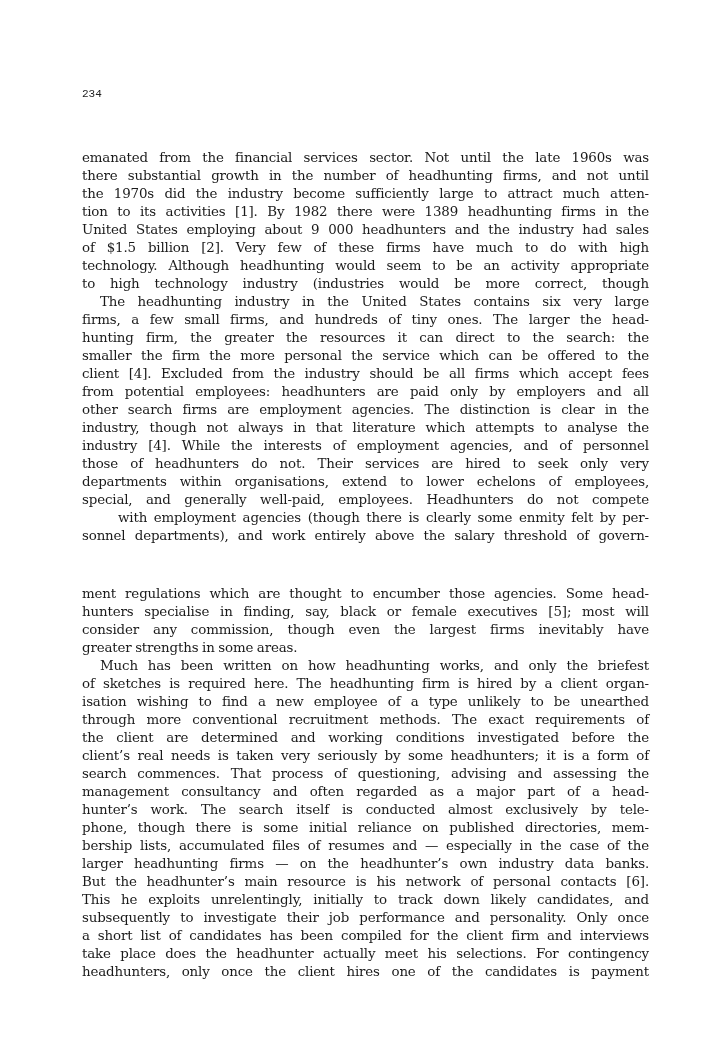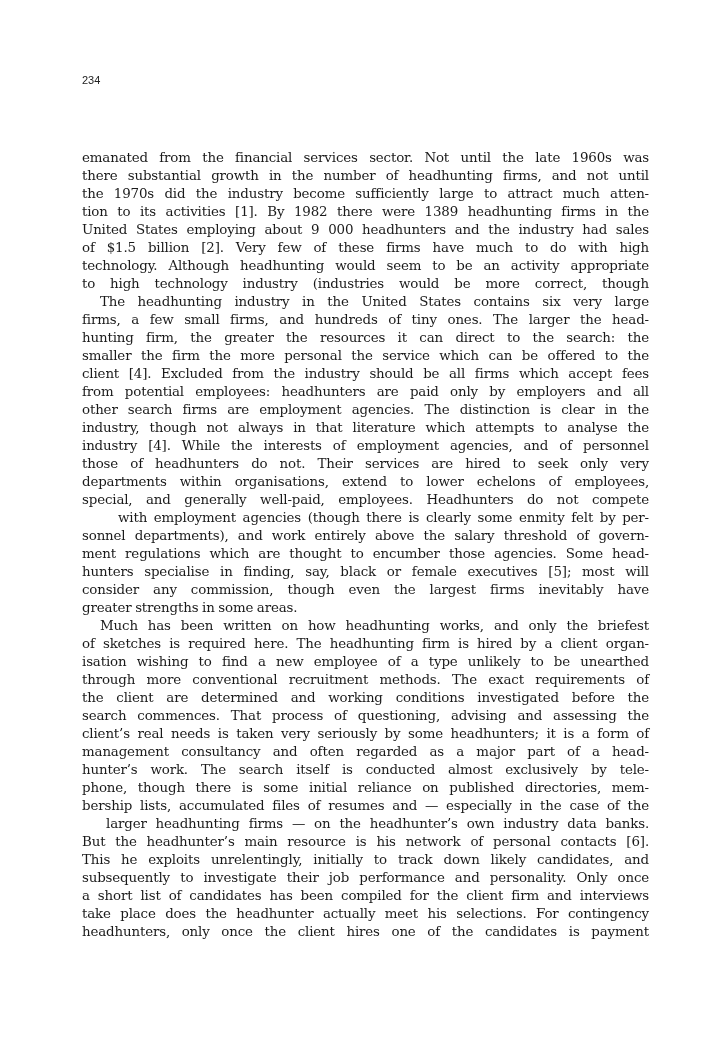--- a/index.html
+++ b/index.html
@@ -1,19 +1,19 @@
 <!DOCTYPE html>
 <html><head>
 <meta charset="utf-8">
 <style>
   html, body { margin: 0; padding: 0; background: #ffffff; }
   body { width: 728px; height: 1064px; position: relative; overflow: hidden; }
   .page-number {
-    position: absolute; left: 82px; top: 74px;
-    font-family: Liberation Sans, sans-serif; font-size: 11px; color: #222;
+    position: absolute; left: 82px; top: 88px;
+    font-family: Liberation Mono, monospace; font-size: 11px; color: #222;
   }
   .body-text {
     position: absolute; left: 82px; top: 149px; width: 567px;
     font-family: "DejaVu Serif", serif; font-size: 13.4px; line-height: 18px;
     color: #1a1a1a; letter-spacing: -0.15px; word-spacing: -0.5px;
   }
   .line { display: block; white-space: nowrap; text-align: justify; text-align-last: justify; height: 18px; }
   .line.last { text-align-last: left; }
   .line.indent { padding-left: 18px; }
 </style>
@@ -38,36 +38,36 @@
       <span class="line" style="display: block;">client [4]. Excluded from the industry should be all firms which accept fees</span>
       <span class="line" style="display: block;">from potential employees: headhunters are paid only by employers and all</span>
       <span class="line" style="display: block;">other search firms are employment agencies. The distinction is clear in the</span>
       <span class="line" style="display: block;">industry, though not always in that literature which attempts to analyse the</span>
       <span class="line" style="display: block;">industry [4]. While the interests of employment agencies, and of personnel</span>
       <span class="line" style="display: block;">those of headhunters do not. Their services are hired to seek only very</span>
       <span class="line" style="display: block;">departments within organisations, extend to lower echelons of employees,</span>
       <span class="line" style="display: block;">special, and generally well-paid, employees. Headhunters do not compete</span>
       <span class="line" style="display: block; margin-left: 36px;">with employment agencies (though there is clearly some enmity felt by per-</span>
       <span class="line" style="display: block;">sonnel departments), and work entirely above the salary threshold of govern-</span>
-      <span class="line" style="display: block;">ment regulations which are thought to encumber those agencies. Some head-</span>
+      <span class="line" style="display: block; margin-top: 40px;">ment regulations which are thought to encumber those agencies. Some head-</span>
       <span class="line" style="display: block;">hunters specialise in finding, say, black or female executives [5]; most will</span>
       <span class="line" style="display: block;">consider any commission, though even the largest firms inevitably have</span>
       <span class="line last" style="display: block;">greater strengths in some areas.</span>
       <span class="line indent" style="display: block;">Much has been written on how headhunting works, and only the briefest</span>
       <span class="line" style="display: block;">of sketches is required here. The headhunting firm is hired by a client organ-</span>
       <span class="line" style="display: block;">isation wishing to find a new employee of a type unlikely to be unearthed</span>
       <span class="line" style="display: block;">through more conventional recruitment methods. The exact requirements of</span>
       <span class="line" style="display: block;">the client are determined and working conditions investigated before the</span>
+      <span class="line" style="display: block;">client’s real needs is taken very seriously by some headhunters; it is a form of</span>
       <span class="line" style="display: block;">search commences. That process of questioning, advising and assessing the</span>
-      <span class="line" style="display: block;">client’s real needs is taken very seriously by some headhunters; it is a form of</span>
       <span class="line" style="display: block;">management consultancy and often regarded as a major part of a head-</span>
       <span class="line" style="display: block;">hunter’s work. The search itself is conducted almost exclusively by tele-</span>
       <span class="line" style="display: block;">phone, though there is some initial reliance on published directories, mem-</span>
       <span class="line" style="display: block;">bership lists, accumulated files of resumes and — especially in the case of the</span>
-      <span class="line" style="display: block; margin-left: 24px;">larger headhunting firms — on the headhunter’s own industry data banks.</span>
+      <span class="line" style="display: block;">larger headhunting firms — on the headhunter’s own industry data banks.</span>
       <span class="line" style="display: block;">But the headhunter’s main resource is his network of personal contacts [6].</span>
       <span class="line" style="display: block;">This he exploits unrelentingly, initially to track down likely candidates, and</span>
       <span class="line" style="display: block;">subsequently to investigate their job performance and personality. Only once</span>
       <span class="line" style="display: block;">a short list of candidates has been compiled for the client firm and interviews</span>
       <span class="line" style="display: block;">take place does the headhunter actually meet his selections. For contingency</span>
       <span class="line" style="display: block;">headhunters, only once the client hires one of the candidates is payment</span>
     </div>
 </div>
 
 </body></html>

